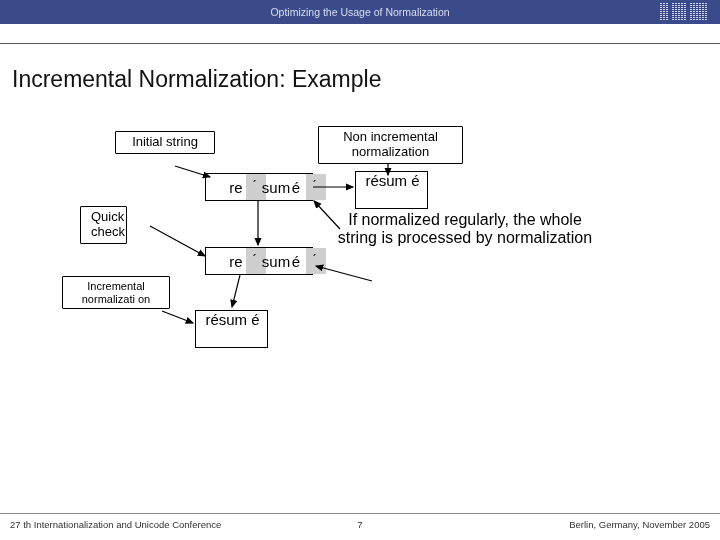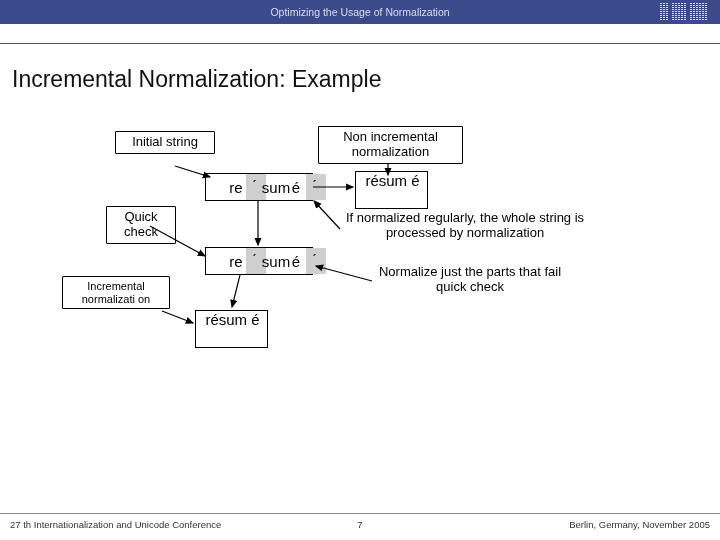--- a/index.html
+++ b/index.html
@@ -62,21 +62,21 @@
     background: #fff;
     font-size: 13px;
     text-align: center;
     position: absolute;
     padding: 3px 10px;
     line-height: 1.15;
     border-radius: 1px;
   }
   .box.initial { left: 115px; top: 30px; width: 100px; }
   .box.nonincr { left: 318px; top: 25px; width: 145px; }
-  .box.quick { left: 80px; top: 105px; width: 70px; margin-left: 26px; }
+  .box.quick { left: 80px; top: 105px; width: 47px; }
   .box.incrnorm { left: 62px; top: 175px; width: 108px; font-size: 11px; }
 
   .seqbox {
     border: 1px solid #000;
     position: absolute;
     display: flex;
     height: 28px;
     font-size: 15px;
     padding-left: 20px;
   }
@@ -99,21 +99,21 @@
     font-size: 15px;
     line-height: 1.05;
     text-align: center;
     padding: 1px 6px 1px 8px;
   }
   .res-right { left: 355px; top: 70px; }
   .res-bot { left: 195px; top: 209px; }
 
   .note {
     position: absolute;
-    font-size: 13px;
+    font-size: 16px;
     text-align: center;
     line-height: 1.15;
   }
   .note1 { left: 335px; top: 110px; width: 260px; }
   .note2 { left: 370px; top: 164px; width: 200px; }
 
   svg.arrows {
     position: absolute;
     left: 0; top: 0;
     width: 720px; height: 460px;
@@ -196,21 +196,20 @@
     <div class="cell">é</div>
     <div class="cell gray">́</div>
   </div>
 
   <div class="resbox res-right">résum
 é</div>
   <div class="resbox res-bot">résum
 é</div>
 
   <div class="note note1">If normalized regularly, the whole string is processed by normalization</div>
-  <div class="note note2">Normalize just the parts that fail quick check</div>
 
   <svg class="arrows">
     <defs>
       <marker id="ah" markerWidth="8" markerHeight="8" refX="6" refY="3" orient="auto">
         <path d="M0,0 L7,3 L0,6 Z" fill="#000"></path>
       </marker>
     </defs>
 
     <line x1="175" y1="65" x2="210" y2="76" stroke="#000" stroke-width="1.2" marker-end="url(#ah)"></line>
 

